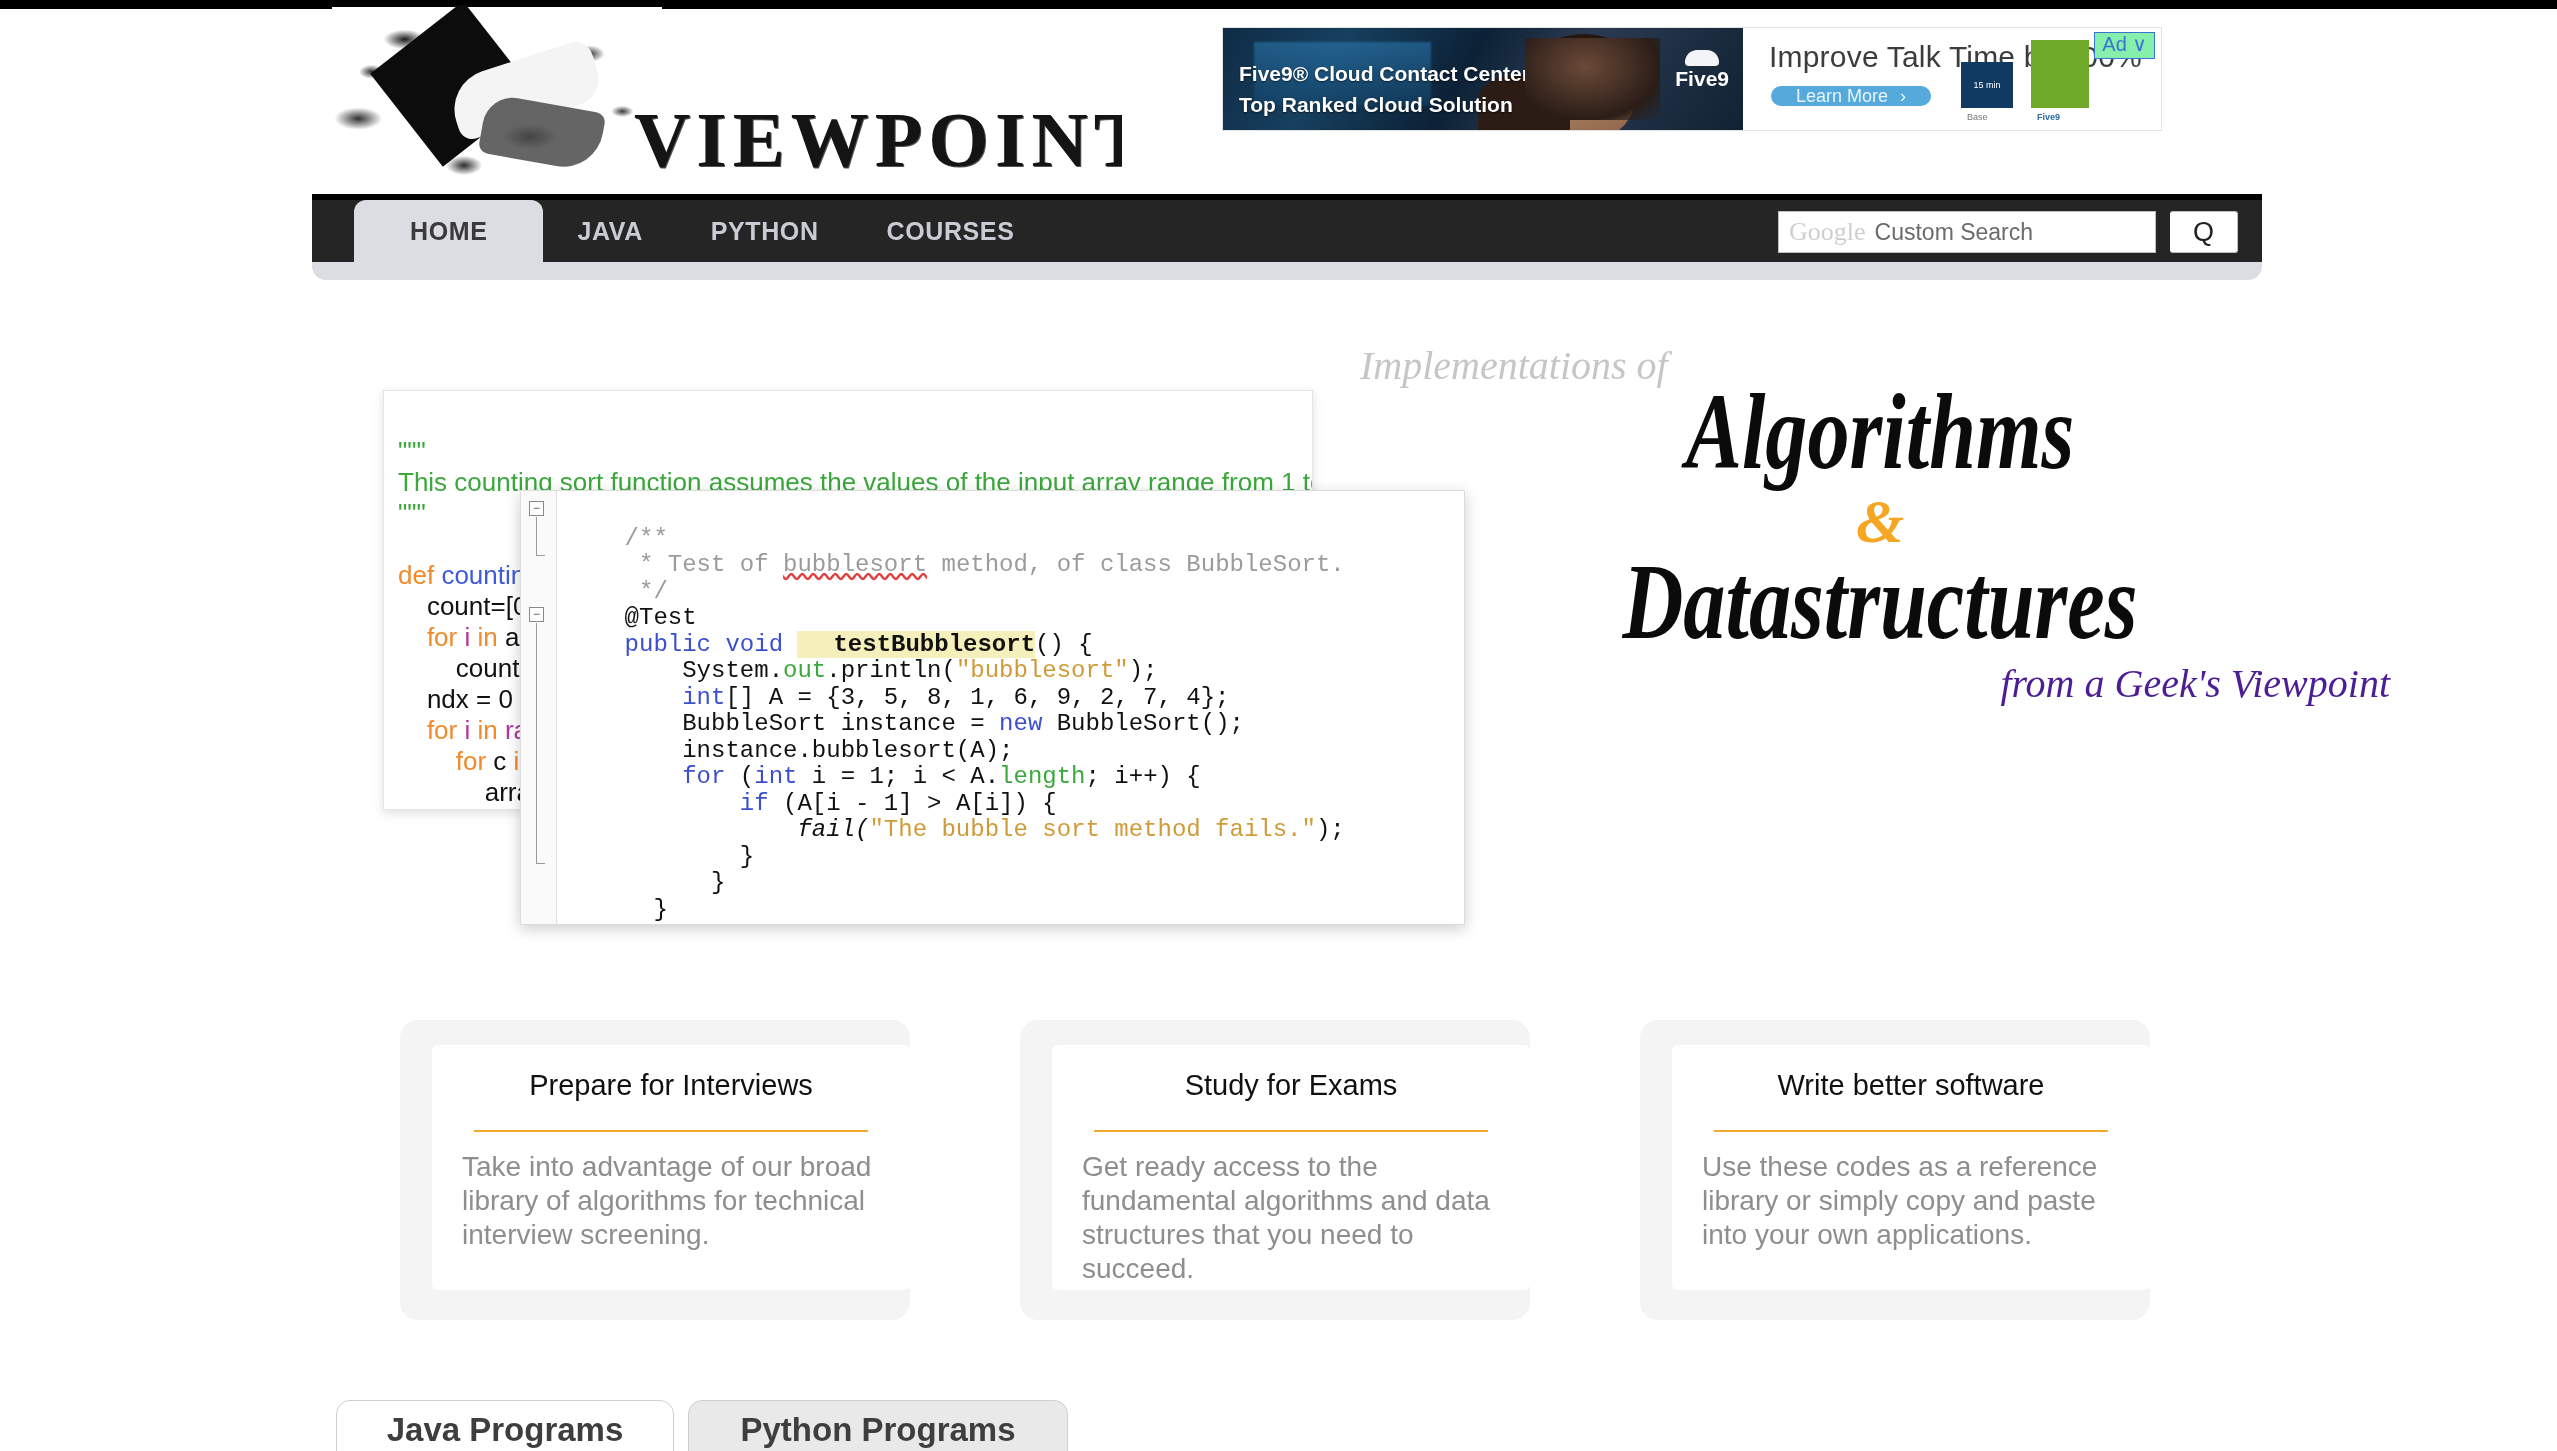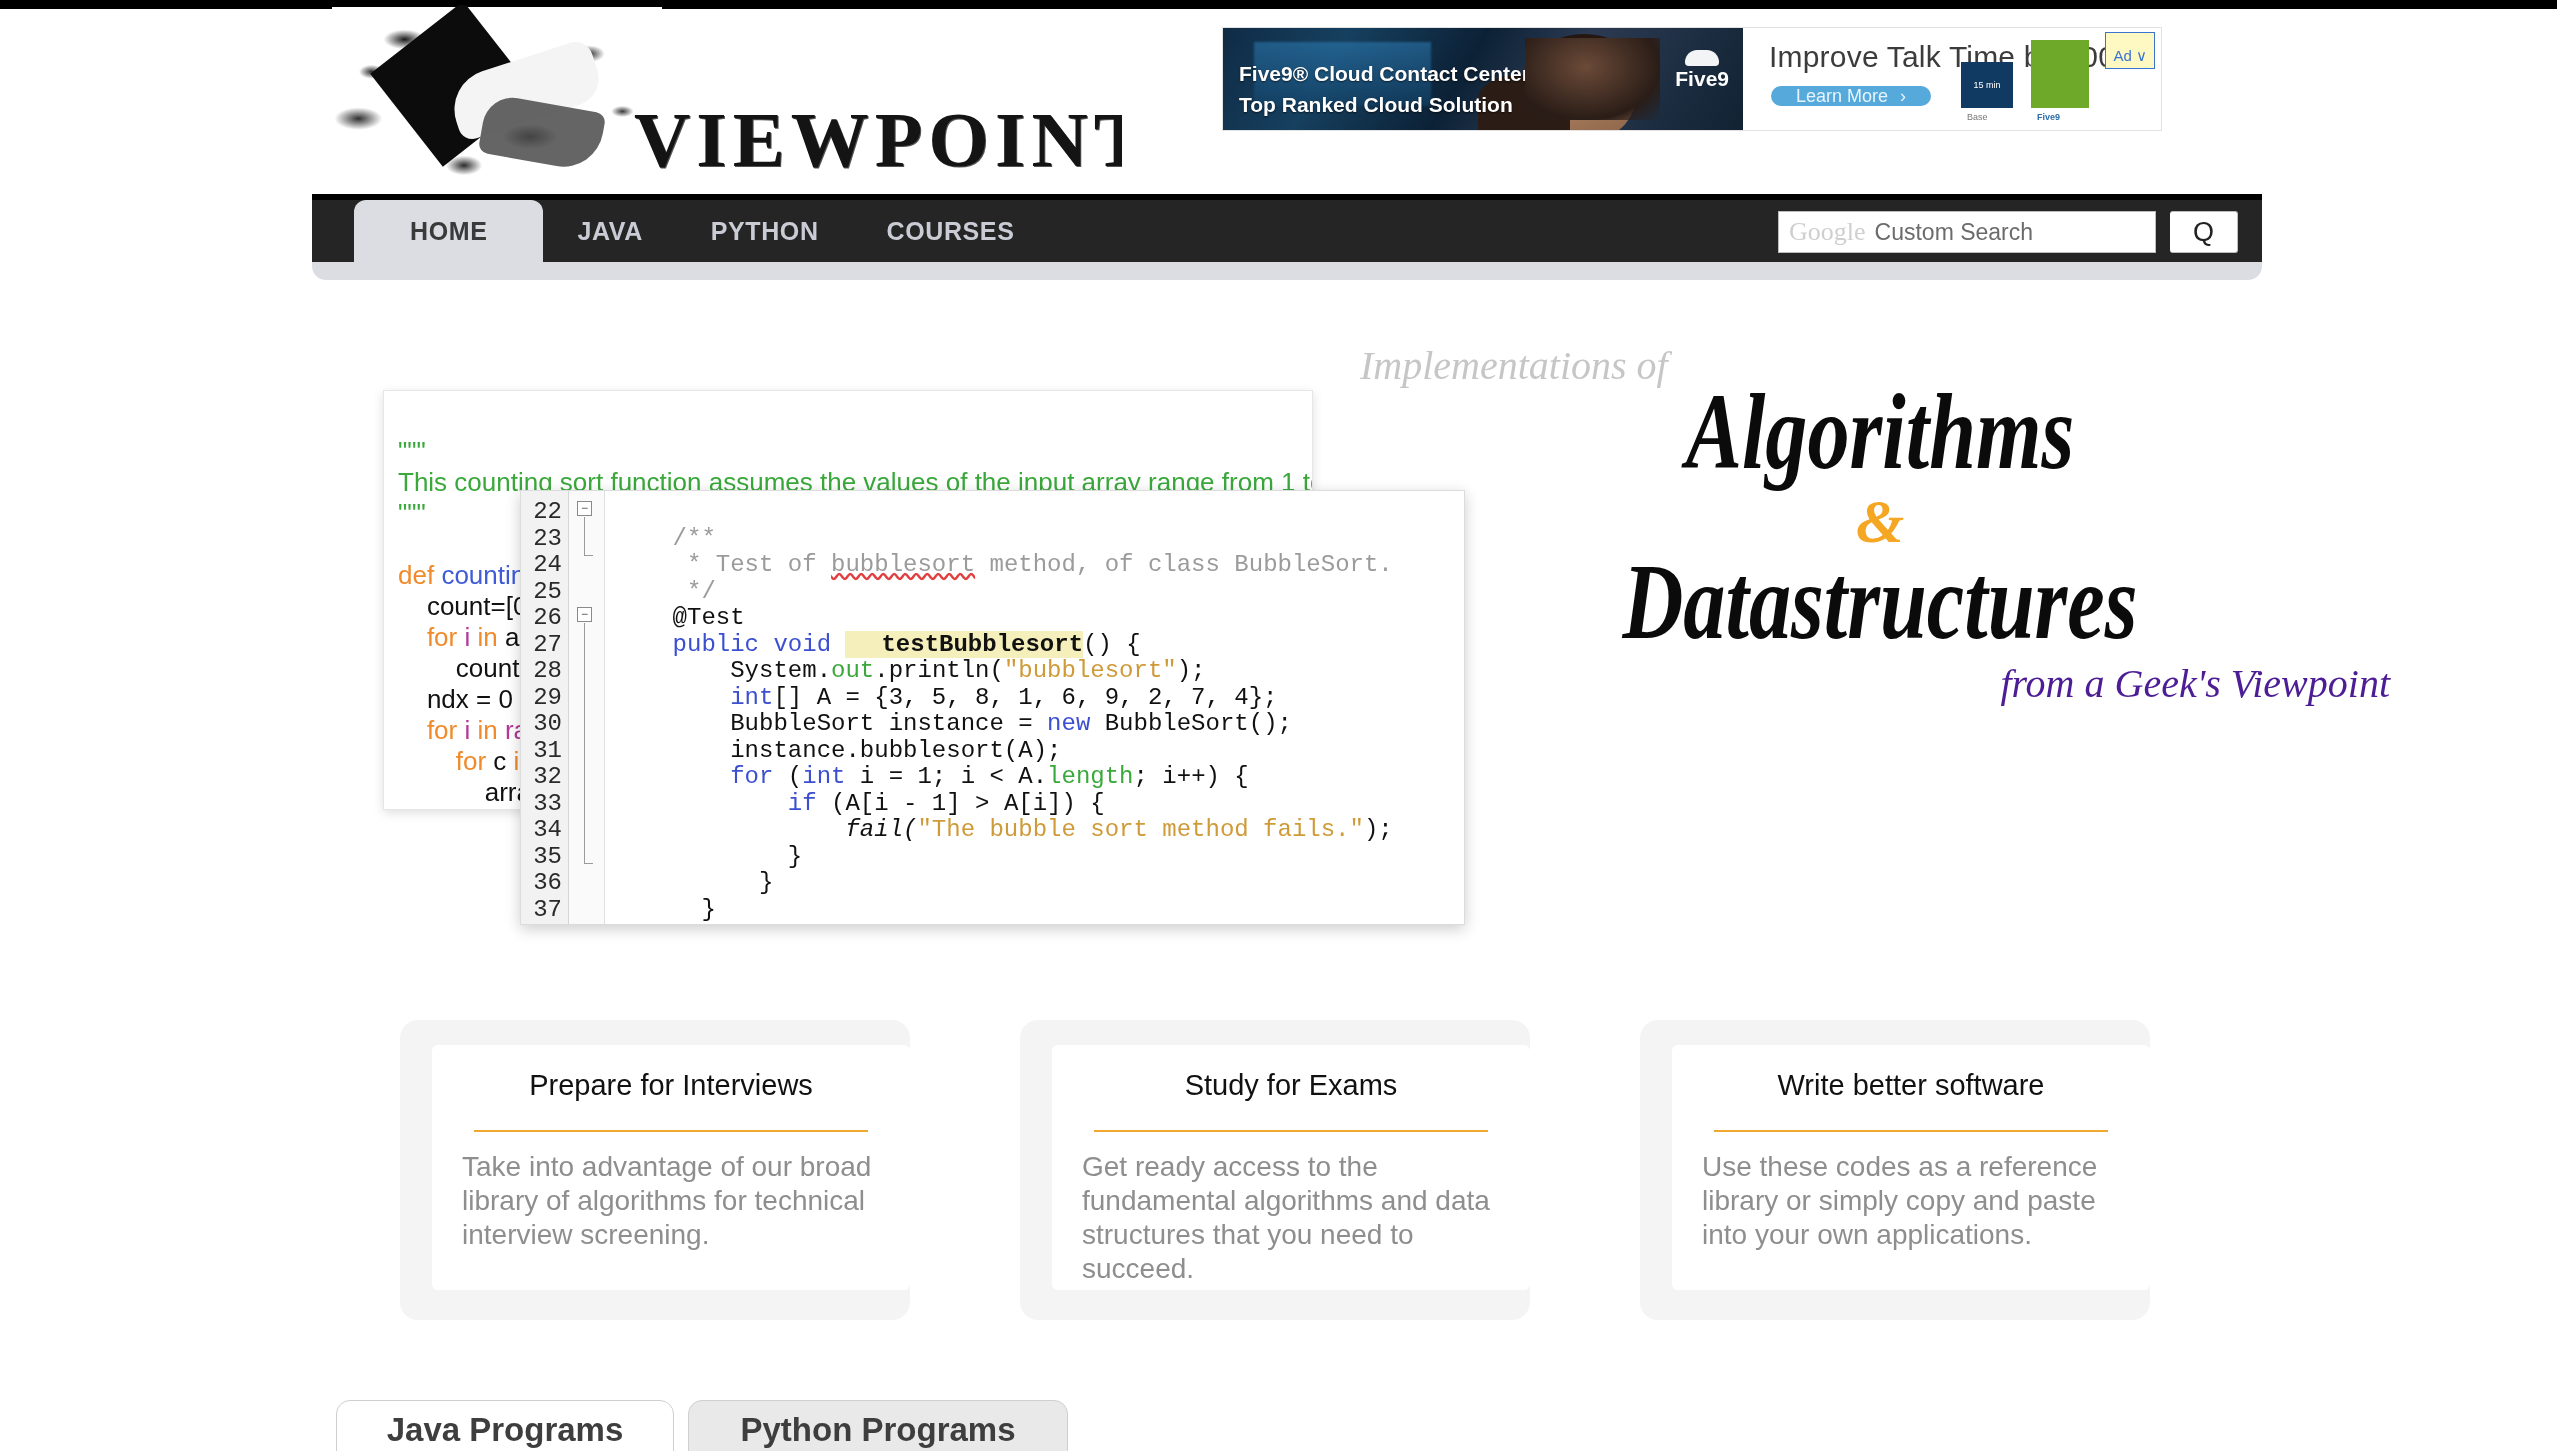--- a/index.html
+++ b/index.html
@@ -128,21 +128,21 @@
     position:absolute; left:4px; bottom:14px; width:52px; height:46px; background:#113a63;
     color:#fff; font-size:9px; display:flex; align-items:center; justify-content:center;
   }
   .ad-bar-green {
     position:absolute; left:74px; bottom:14px; width:58px; height:68px; background:#6fa92a;
   }
   .ad-bar-lbl-a{ position:absolute; left:10px; bottom:0; font-size:9px; color:#777; }
   .ad-bar-lbl-b{ position:absolute; left:80px; bottom:0; font-size:9px; color:#2b6ea8; font-weight:700;}
   .ad-badge {
     position:absolute; right:6px; top:4px; border:1px solid #3b74d0; color:#3b74d0;
-    font-size:15px; padding:15px 7px 3px; background:#fef9c3; line-height:1.1;
+    font-size:20px; padding:0 7px 3px; background:#86efac; line-height:1.1;
   }
 
   
   .navwrap { position:absolute; left:312px; top:194px; width:1950px; height:86px; }
   .navbar {
     position:absolute; left:0; top:6px; width:1950px; height:62px;
     background:#252525;
   }
   .nav-shadow {
     position:absolute; left:0; top:0; width:1950px; height:8px; background:#000;
@@ -360,36 +360,20 @@
 <span><span class="c-kw">    for </span><span class="c-pk">i</span><span class="c-kw"> in </span><span class="c-pk">ran</span><span class="c-gray">ge(1,len(count)):</span></span>
 <span><span class="c-kw">        for </span><span class="c-pl">c</span><span class="c-kw"> in </span><span class="c-gray">range(count[i]):</span></span>
 <span><span class="c-pl">            array</span><span class="c-gray">[ndx] = i</span></span>
 <span><span class="c-pl">            ndx +</span><span class="c-gray">= 1</span></span>
 
 
 
     </div>
 
     <div class="code-java">
-      <div class="gutter">22
-23
-24
-25
-26
-27
-28
-29
-30
-31
-32
-33
-34
-35
-36
-37</div>
       <div class="fold">
         <div class="fold-mark" style="top:10px;">−</div>
         <div class="fold-line" style="top:26px; height:38px;"></div>
         <div class="fold-foot" style="top:64px;"></div>
         <div class="fold-mark" style="top:116px;">−</div>
         <div class="fold-line" style="top:132px; height:240px;"></div>
         <div class="fold-foot" style="top:372px;"></div>
       </div>
       <div class="jcode">
 <span><span class="c-gray">    /**</span></span>

